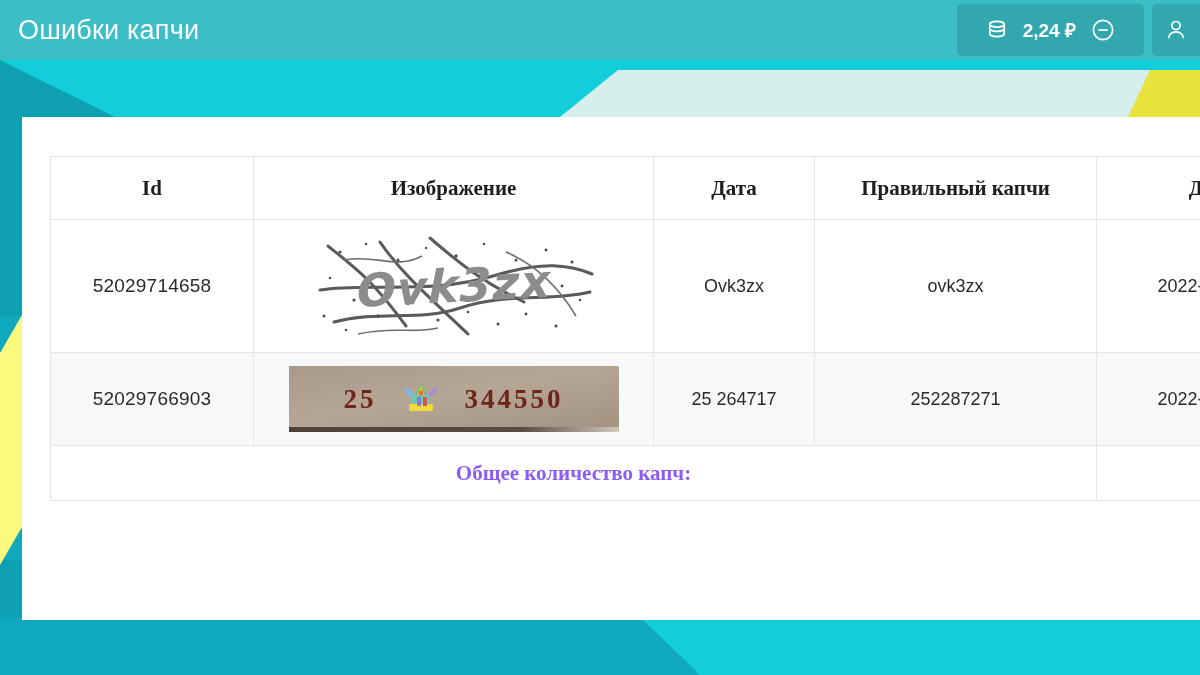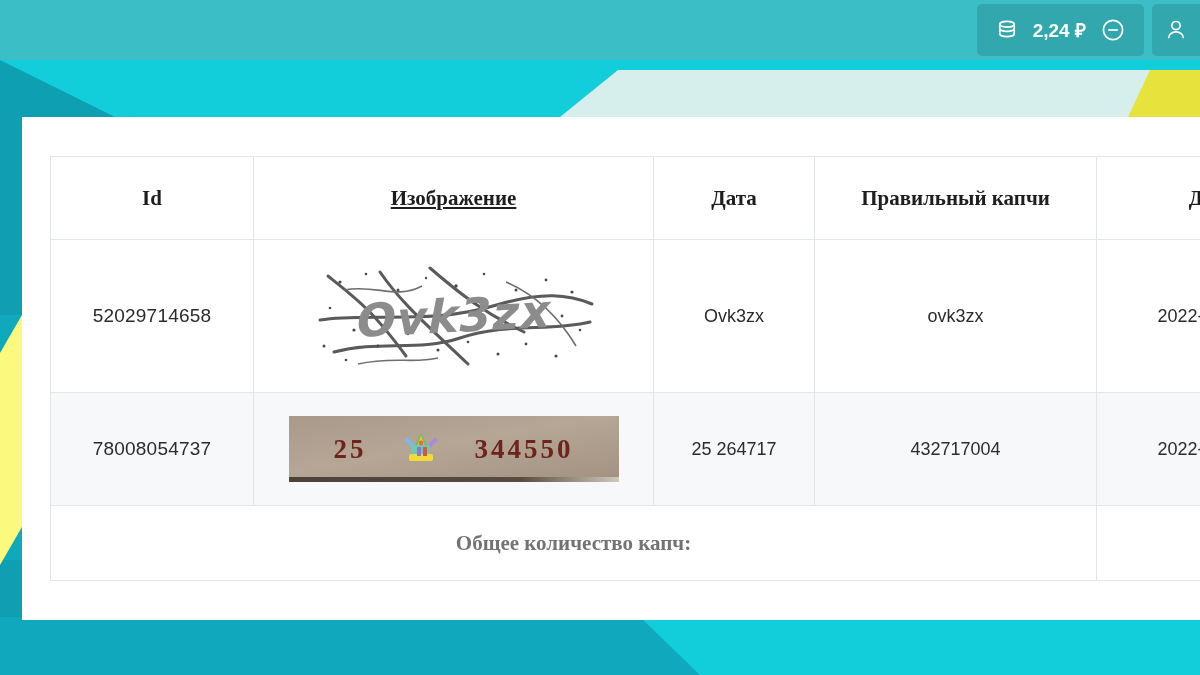--- a/index.html
+++ b/index.html
@@ -119,21 +119,21 @@
     display: flex;
     align-items: stretch;
     gap: 8px;
   }
   .balance-pill {
     background: #32A8AE;
     border-radius: 5px;
     display: flex;
     align-items: center;
     gap: 14px;
-    padding: 0 18px;
+    padding: 0 28px;
     height: 52px;
   }
   .balance-amount {
     color: #FFFFFF;
     font-size: 19px;
     font-weight: bold;
     white-space: nowrap;
   }
   .icon-wrap {
     display: flex;
@@ -171,34 +171,34 @@
     border-collapse: collapse;
     table-layout: fixed;
     width: 1190px;
     background: #FFFFFF;
     font-size: 17px;
     color: #2B2B2B;
   }
   table.captcha-table th,
   table.captcha-table td {
     border: 1px solid #E3E6E8;
-    padding: 14px 14px;
+    padding: 4px 14px;
     text-align: center;
     vertical-align: middle;
   }
   table.captcha-table thead th {
     font-family: "Liberation Serif", serif;
     font-size: 21px;
     font-weight: bold;
     color: #1E1E1E;
     height: 54px;
     background: #FFFFFF;
   }
   .col-id      { width: 174px; }
-  .col-image   { width: 371px; text-decoration: underline; }
+  .col-image   { width: 371px; }
   .col-answer  { width: 132px; }
   .col-correct { width: 253px; }
   .col-date    { width: 260px; }
 
   table.captcha-table tbody tr.row-1 td { background: #FFFFFF; height: 124px; }
   table.captcha-table tbody tr.row-2 td { background: #F7F8F9; height: 84px; }
 
   td.cell-id      { font-size: 19px; letter-spacing: .2px; margin-left: 12px; }
   td.cell-answer,
   td.cell-correct { text-align: left; font-size: 18px; padding-left: 20px; }
@@ -207,21 +207,21 @@
   
   tr.total-row td {
     background: #FFFFFF;
     height: 46px;
   }
   td.total-label {
     text-align: left;
     font-family: "Liberation Serif", serif;
     font-weight: bold;
     font-size: 21px;
-    color: #737373;
+    color: #8b5cf6;
     padding-left: 20px;
   }
   td.total-value {
     text-align: left;
     padding-left: 22px;
     font-size: 18px;
   }
 
   
   .captcha-cell { padding: 0 !important; }
@@ -251,21 +251,21 @@
   }
   .captcha-2 {
     width: 330px; height: 66px;
     margin: 0 auto;
     background: linear-gradient(170deg, #A9998A 0%, #B5A696 45%, #A2917F 100%);
     position: relative;
     overflow: hidden;
     display: flex;
     align-items: center;
     justify-content: center;
-    gap: 30px;
+    gap: 20px;
   }
   .captcha-2 .num {
     font-family: "Liberation Serif", serif;
     font-weight: bold;
     font-size: 27px;
     color: #6E231B;
     letter-spacing: 3px;
   }
   .captcha-2 .holo {
     width: 48px; height: 48px;
@@ -291,20 +291,21 @@
   <div class="bg-cyan-band"></div>
   <div class="bg-tl-tri"></div>
   <div class="bg-mint"></div>
   <div class="bg-yellow-wedge"></div>
   <div class="bg-yellow-left"></div>
   <div class="bg-bottom"></div>
   <div class="bg-bottom-left"></div>
 </div>
 
 <div class="header">
+  <div class="header-title">Ошибки капчи</div>
 
   <div class="header-right">
     <div class="balance-pill">
       <span class="icon-wrap">
         <svg width="24" height="24" viewBox="0 0 24 24" fill="none" stroke="#FFFFFF" stroke-width="1.7">
           <ellipse cx="12" cy="6.2" rx="7.2" ry="2.9"></ellipse>
           <path d="M4.8 6.2v4.2c0 1.6 3.2 2.9 7.2 2.9s7.2-1.3 7.2-2.9V6.2"></path>
           <path d="M4.8 11.6v4.2c0 1.6 3.2 2.9 7.2 2.9s7.2-1.3 7.2-2.9v-4.2"></path>
         </svg>
       </span>
@@ -388,42 +389,42 @@
               </svg>
               <span class="ctext">Ovk3zx</span>
             </div>
           </td>
           <td class="cell-answer">Ovk3zx</td>
           <td class="cell-correct">ovk3zx</td>
           <td class="cell-date">2022-07-23 17:19:31</td>
         </tr>
 
         <tr class="row-2">
-          <td class="cell-id">78008054737</td>
+          <td class="cell-id">52029766903</td>
           <td class="captcha-cell">
             <div class="captcha-2">
               <span class="num">25</span>
               <span class="holo">
                 <svg width="48" height="48" viewBox="0 0 48 48">
                   <path d="M10 12 L20 22 L17 25 L7 15 Z" fill="#7FB7E8"></path>
                   <path d="M38 12 L28 22 L31 25 L41 15 Z" fill="#A98BD6"></path>
                   <path d="M24 8 L30 20 L18 20 Z" fill="#5FC46B"></path>
                   <path d="M24 10 L28 21 L20 21 Z" fill="#E8C23A"></path>
                   <rect x="15" y="20" width="18" height="10" fill="#6FC9B4"></rect>
                   <rect x="12" y="29" width="24" height="7" rx="2" fill="#F2D93C"></rect>
                   <rect x="20" y="22" width="4" height="9" fill="#8E7ACB"></rect>
                   <rect x="26" y="22" width="4" height="9" fill="#D6564C"></rect>
                   <circle cx="24" cy="18" r="2.4" fill="#EF6B3A"></circle>
                 </svg>
               </span>
               <span class="num">344550</span>
             </div>
           </td>
           <td class="cell-answer">25 264717</td>
-          <td class="cell-correct">432717004</td>
+          <td class="cell-correct">252287271</td>
           <td class="cell-date">2022-07-23 17:39:48</td>
         </tr>
 
         <tr class="total-row">
           <td class="total-label" colspan="4">Общее количество капч:</td>
           <td class="total-value">2</td>
         </tr>
 
       </tbody>
     </table>

